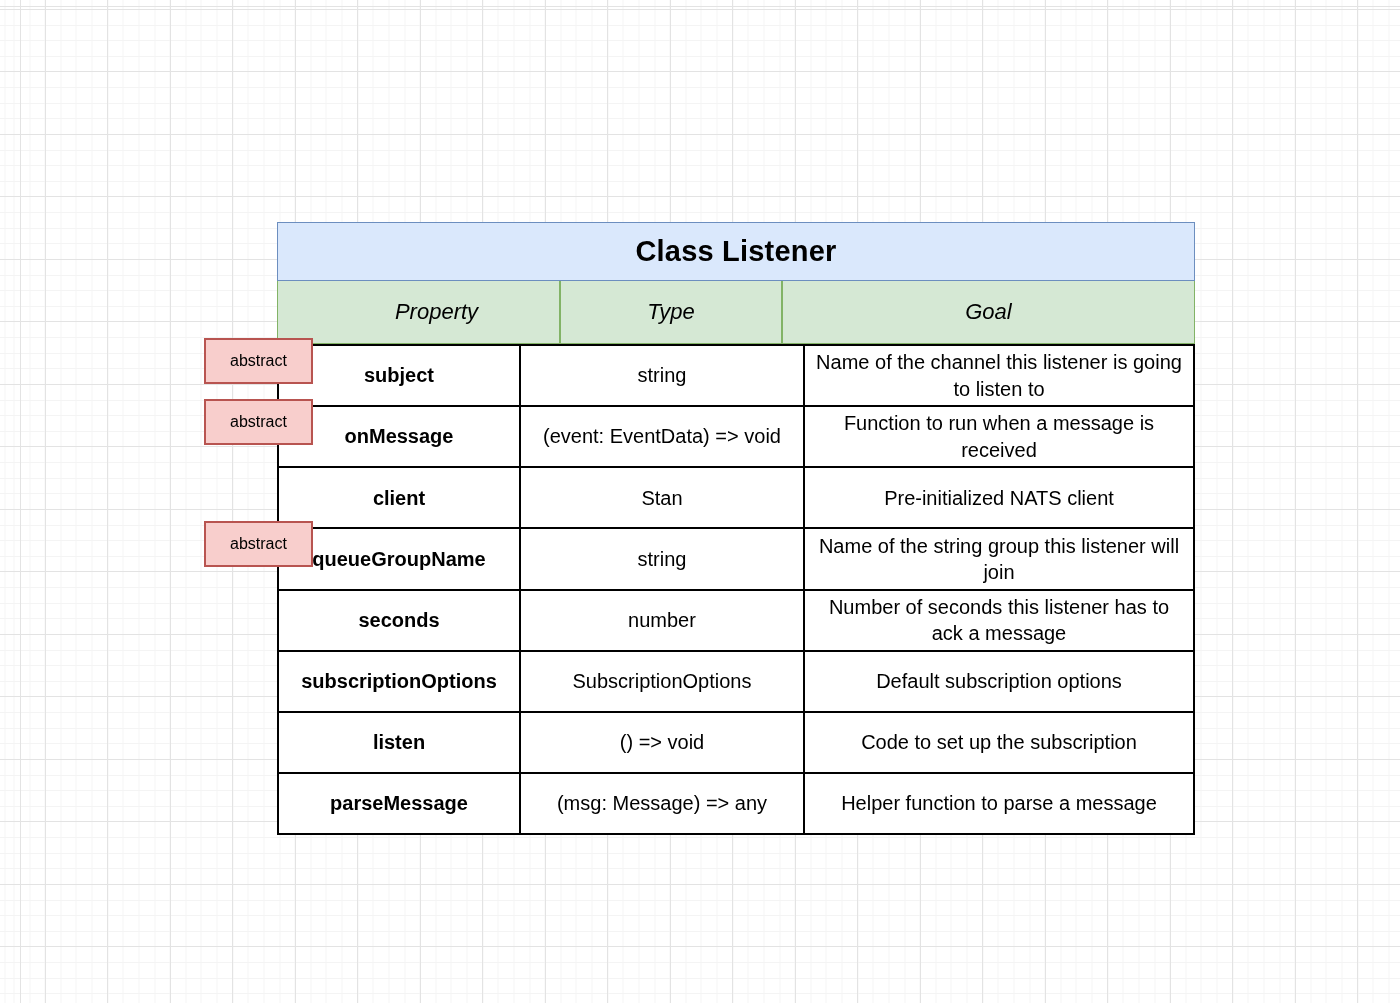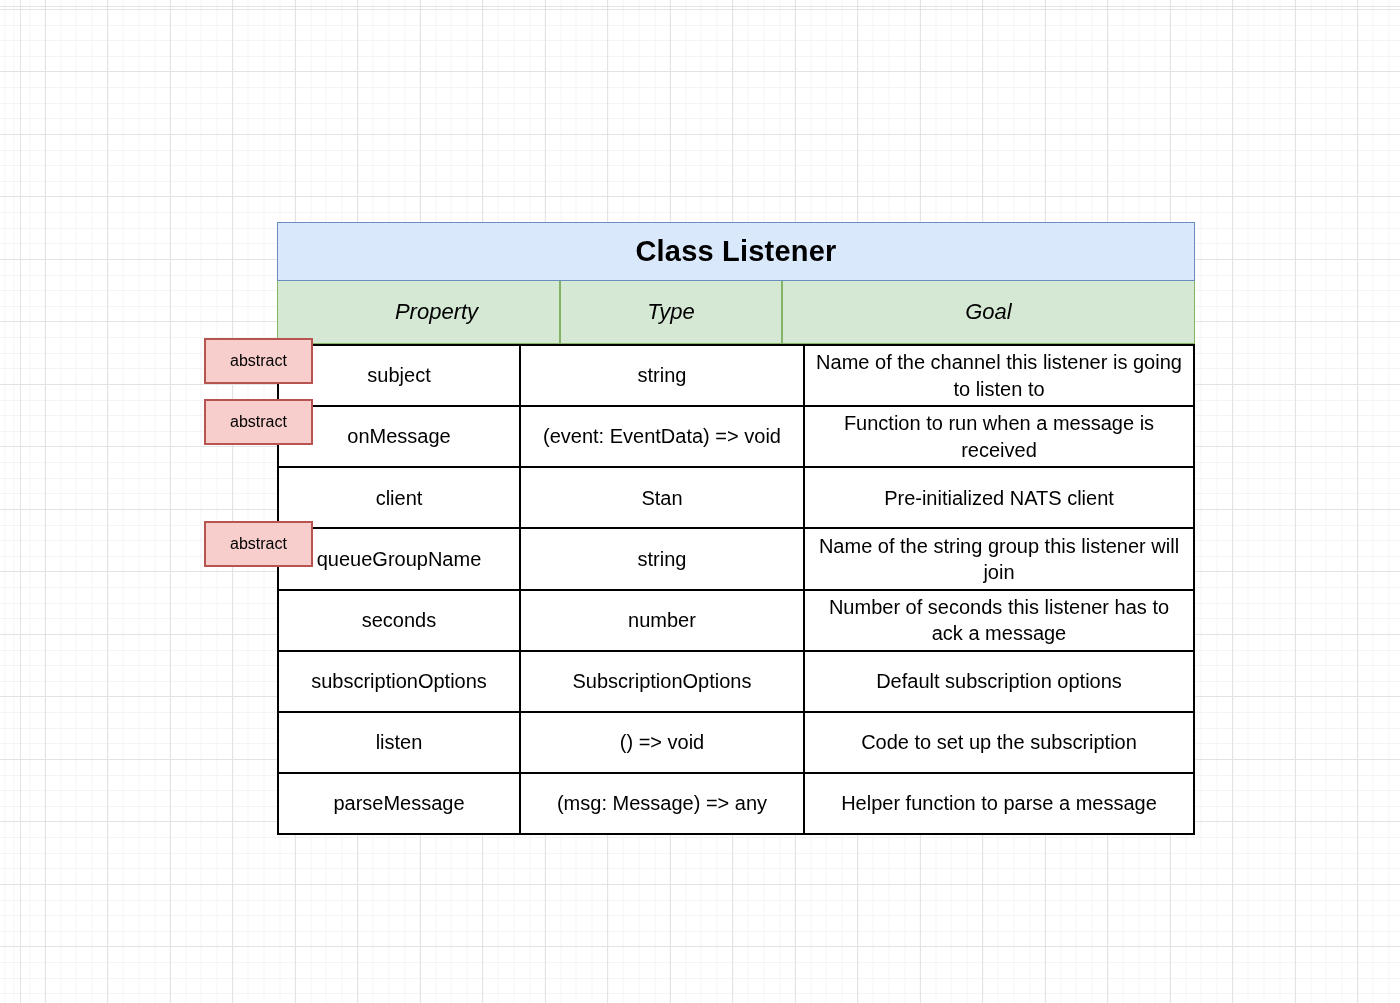--- a/index.html
+++ b/index.html
@@ -79,21 +79,21 @@
   .cell {
     box-sizing: border-box;
     display: flex;
     align-items: center;
     justify-content: center;
     text-align: center;
     font-size: 20px;
     line-height: 1.32;
     padding: 0 6px;
   }
-  .cell.c1 { width: 242px; border-right: 2px solid var(--cell-border, #000); font-weight: normal; }
+  .cell.c1 { width: 242px; border-right: 2px solid var(--cell-border, #000); font-weight: bold; }
   .cell.c2 { width: 284px; border-right: 2px solid var(--cell-border, #000); padding: 0 14px; }
   .cell.c3 { flex: 1; padding: 16px 8px; }
 
   .abstract-badge {
     position: absolute;
     box-sizing: border-box;
     left: 168px;
     width: 109px;
     height: 46px;
     background: var(--abstract-bg, #f8cecc);

